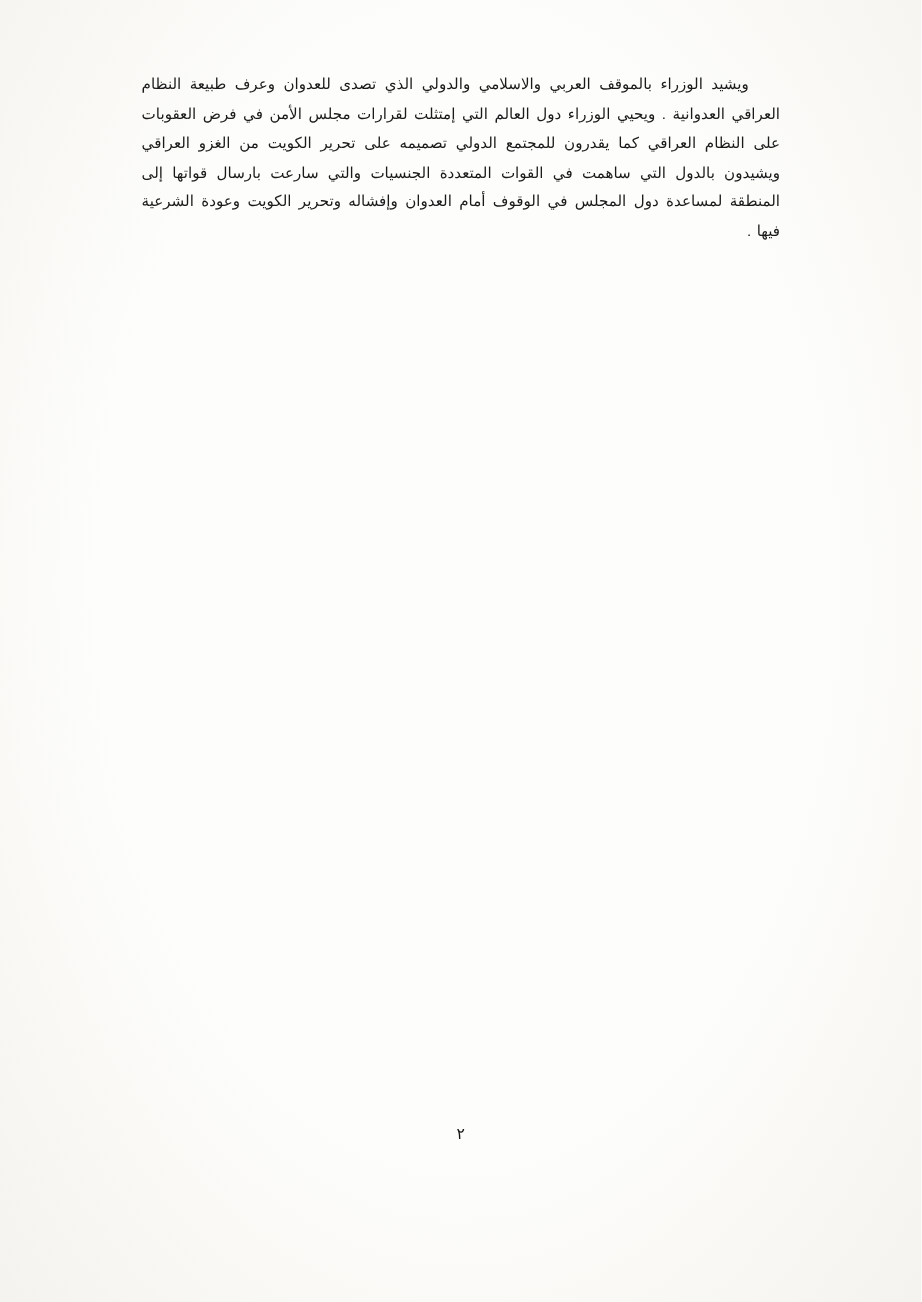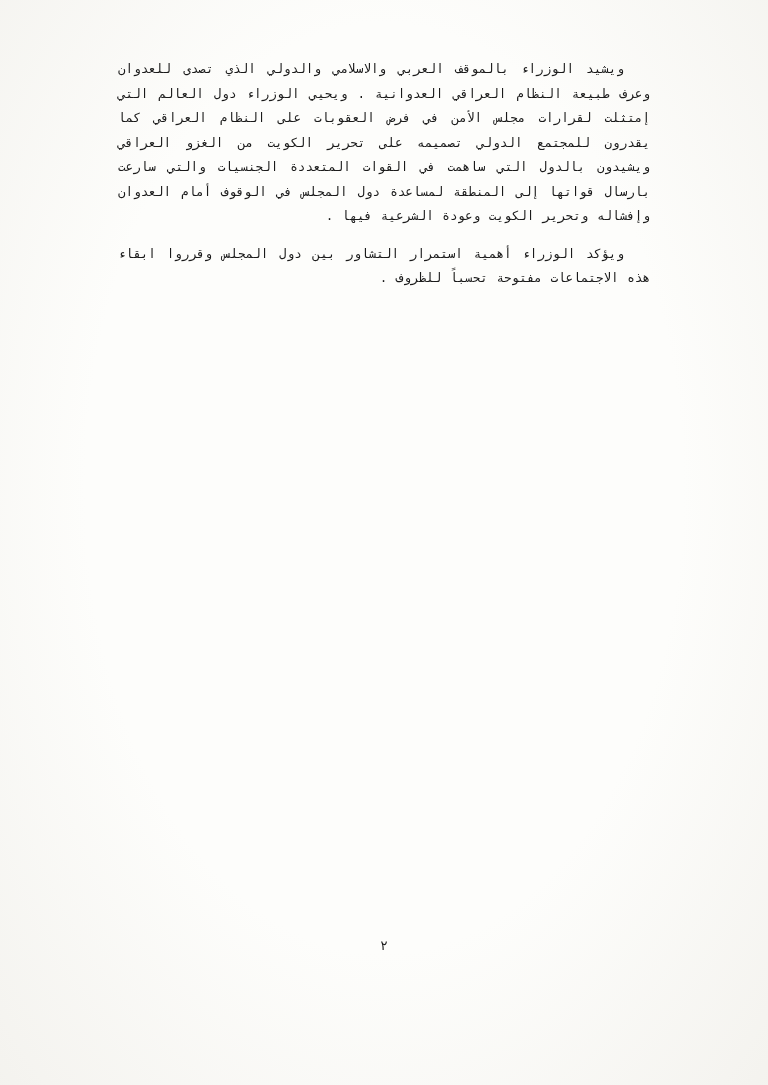--- a/index.html
+++ b/index.html
@@ -24,21 +24,21 @@
       radial-gradient(ellipse at 50% 45%, rgba(255,255,255,0) 55%, rgba(236,234,228,0.55) 100%);
     pointer-events: none;
   }
   .doc-body {
     position: absolute;
     top: 58px;
     right: 118px;
     left: 118px;
     direction: rtl;
     text-align: justify;
-    font-family: Liberation Mono, monospace;
+    font-family: Liberation Sans, sans-serif;
     color: #1a1a1a;
     font-size: 12.6px;
     line-height: 1.95;
   }
   .para {
     margin: 0 0 13px 0;
     text-align: justify;
     text-justify: inter-word;
     text-indent: 26px;
     word-spacing: 1px;
@@ -58,18 +58,17 @@
     letter-spacing: 0;
   }
 </style>
 </head>
 <body>
 
 <div class="page">
 
   <div class="doc-body">
     <p class="para">ويشيد الوزراء بالموقف العربي والاسلامي والدولي الذي تصدى للعدوان وعرف طبيعة النظام العراقي العدوانية . ويحيي الوزراء دول العالم التي إمتثلت لقرارات مجلس الأمن في فرض العقوبات على النظام العراقي كما يقدرون للمجتمع الدولي تصميمه على تحرير الكويت من الغزو العراقي ويشيدون بالدول التي ساهمت في القوات المتعددة الجنسيات والتي سارعت بارسال قواتها إلى المنطقة لمساعدة دول المجلس في الوقوف أمام العدوان وإفشاله وتحرير الكويت وعودة الشرعية فيها .</p>
-    <p class="para last">ويؤكد الوزراء أهمية استمرار التشاور بين دول المجلس وقرروا ابقاء هذه الاجتماعات مفتوحة تحسباً للظروف .</p>
   </div>
 
   <div class="page-number">٢</div>
 
 </div>
 
 </body></html>

